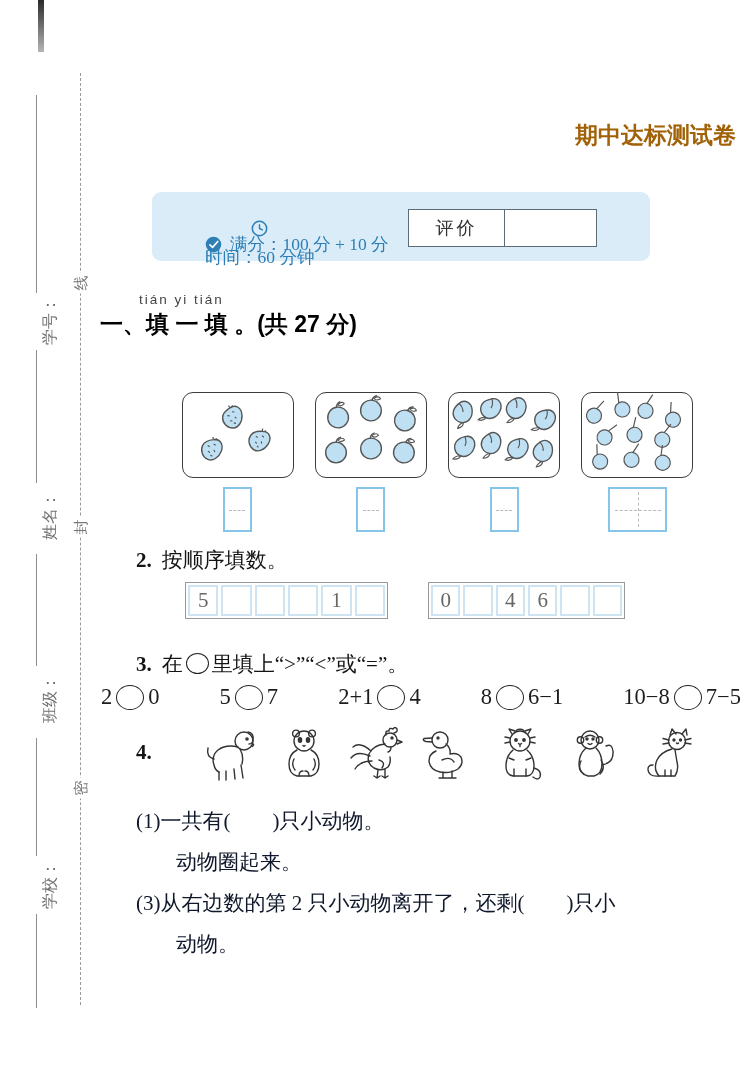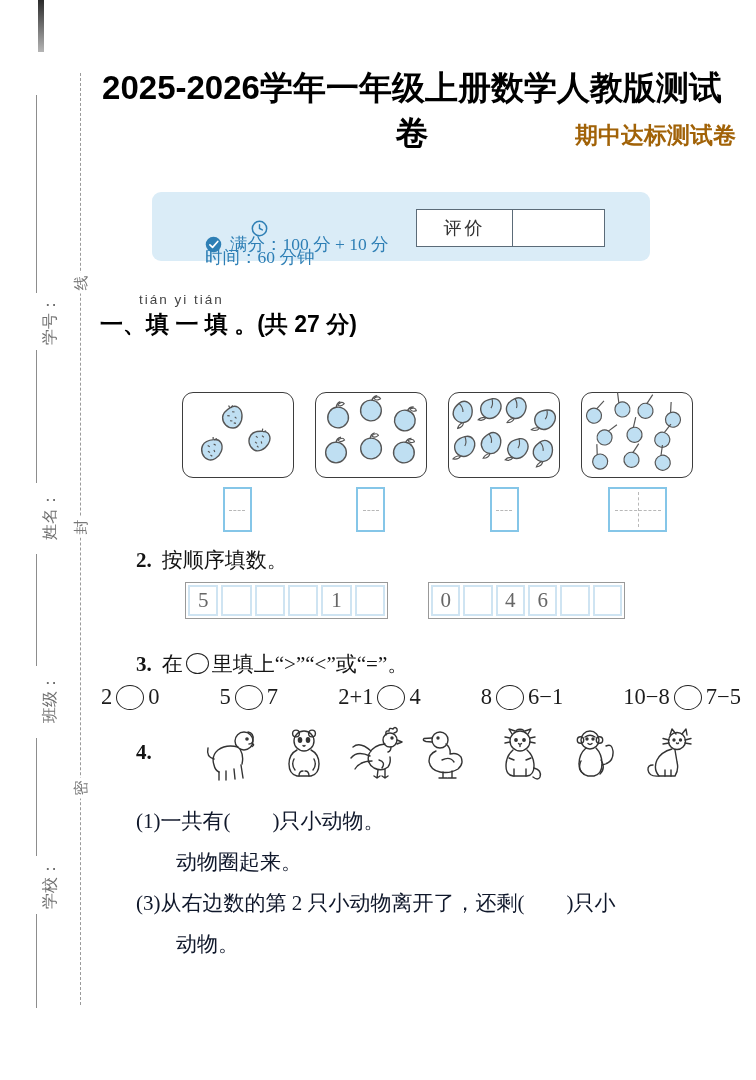--- a/index.html
+++ b/index.html
@@ -24,21 +24,21 @@
   .subtitle { position:absolute; left:88px; top:120px; width:648px; text-align:right;
               font-family:"Liberation Sans","DejaVu Sans",sans-serif; font-weight:600;
               font-size:23px; color:#a16207; }
 
   .infobox  { position:absolute; left:152px; top:192px; width:498px; height:69px;
               background:#daecf7; border-radius:9px; }
   .info-row { position:absolute; left:53px; display:flex; align-items:center; gap:8px;
               color:#2e7fb5; font-size:17.5px; }
   .info-row.r1 { top:28px;flex-direction:column; } .info-row.r2 { top:40px; }
   .icon svg { display:block; }
-  .rating   { position:absolute; left:264px; top:17px; width:189px; height:38px; background:#fff;
+  .rating   { position:absolute; left:256px; top:17px; width:189px; height:38px; background:#fff;
               border:1px solid #5b6b78; display:flex; box-sizing:border-box; }
   .rating-label { width:95px; border-right:1px solid #5b6b78; display:flex; align-items:center;
               justify-content:center; font-size:18px; color:#333; letter-spacing:3px; }
   .rating-blank { flex:1; }
 
   .pinyin  { position:absolute; left:139px; top:292px; font-family:"Liberation Sans",sans-serif;
              font-size:13.5px; color:#444; letter-spacing:2px; }
   .heading { position:absolute; left:100px; top:309px; font-family:"Liberation Sans","DejaVu Sans",sans-serif;
              font-weight:700; font-size:23px; color:#000; }
 
@@ -105,21 +105,20 @@
       <div class="side-seg" style="top: 914px; height: 94px;"></div>
       <span class="side-label" style="top: 321px;">学号：</span>
       <span class="side-label" style="top: 516px;">姓名：</span>
       <span class="side-label" style="top: 699px;">班级：</span>
       <span class="side-label" style="top: 885px;">学校：</span>
       <span class="seal-char" style="top: 283px;">线</span>
       <span class="seal-char" style="top: 527px;">封</span>
       <span class="seal-char" style="top: 788px;">密</span>
     </div>
 
-  <div class="title">2025-2026学年一年级上册数学人教版测试卷</div>
   <div class="subtitle">期中达标测试卷</div>
 
   <div class="infobox">
     <div class="info-row r1">
       <span class="icon">
         <svg width="17" height="17" viewBox="0 0 18 18">
             <circle cx="9" cy="9" r="7.6" fill="none" stroke="#2e7fb5" stroke-width="1.6"></circle>
             <path d="M9,5 L9,9 L12,10.5" fill="none" stroke="#2e7fb5" stroke-width="1.5" stroke-linecap="round"></path>
           </svg>
       </span>

